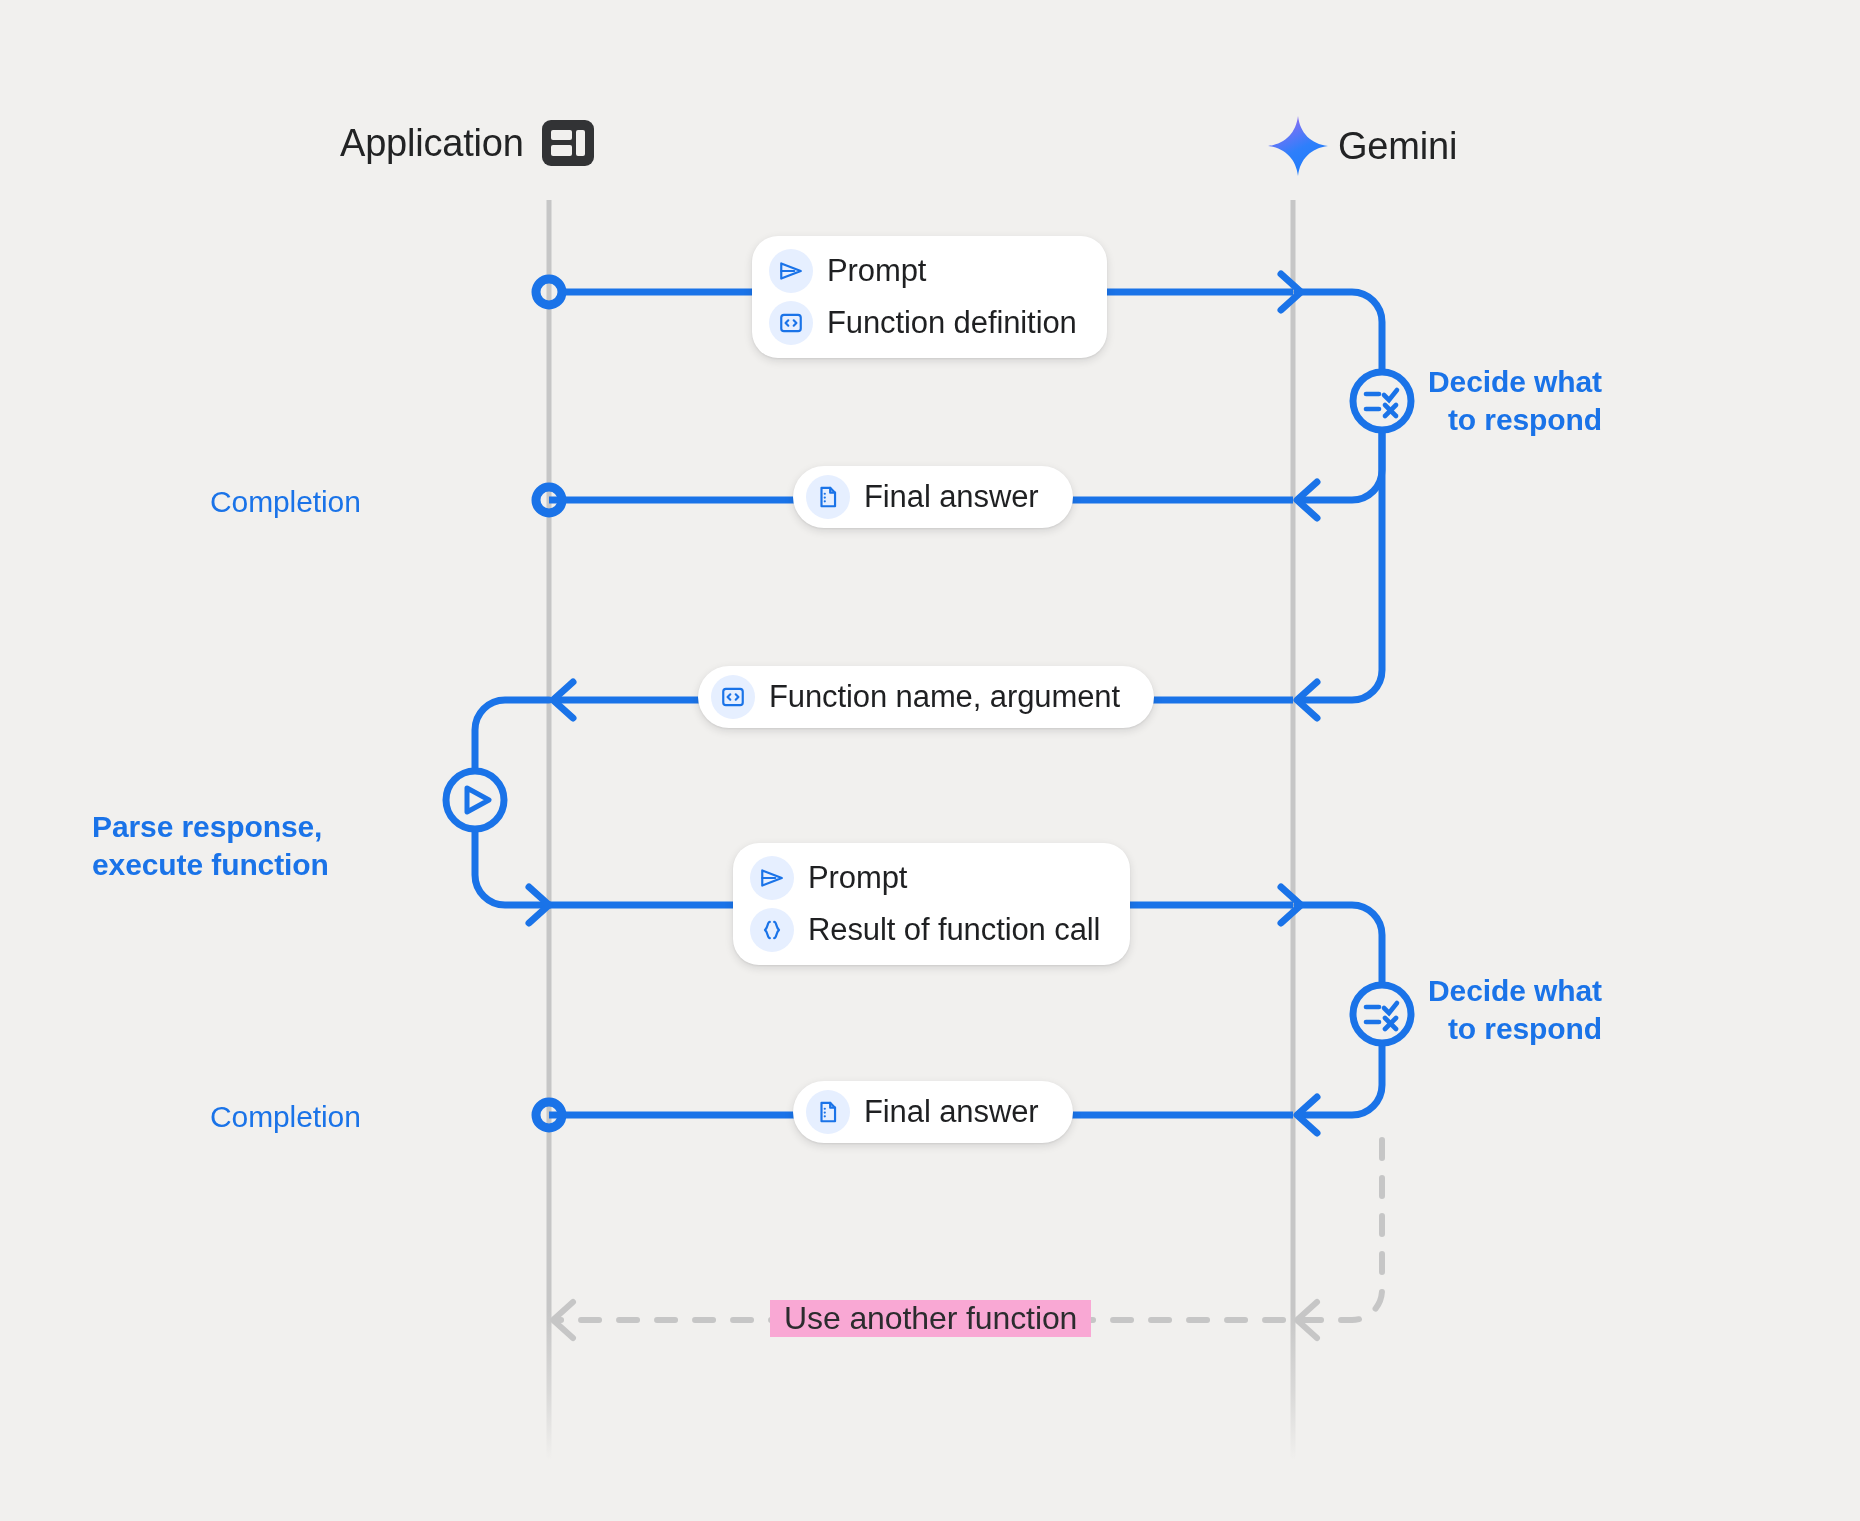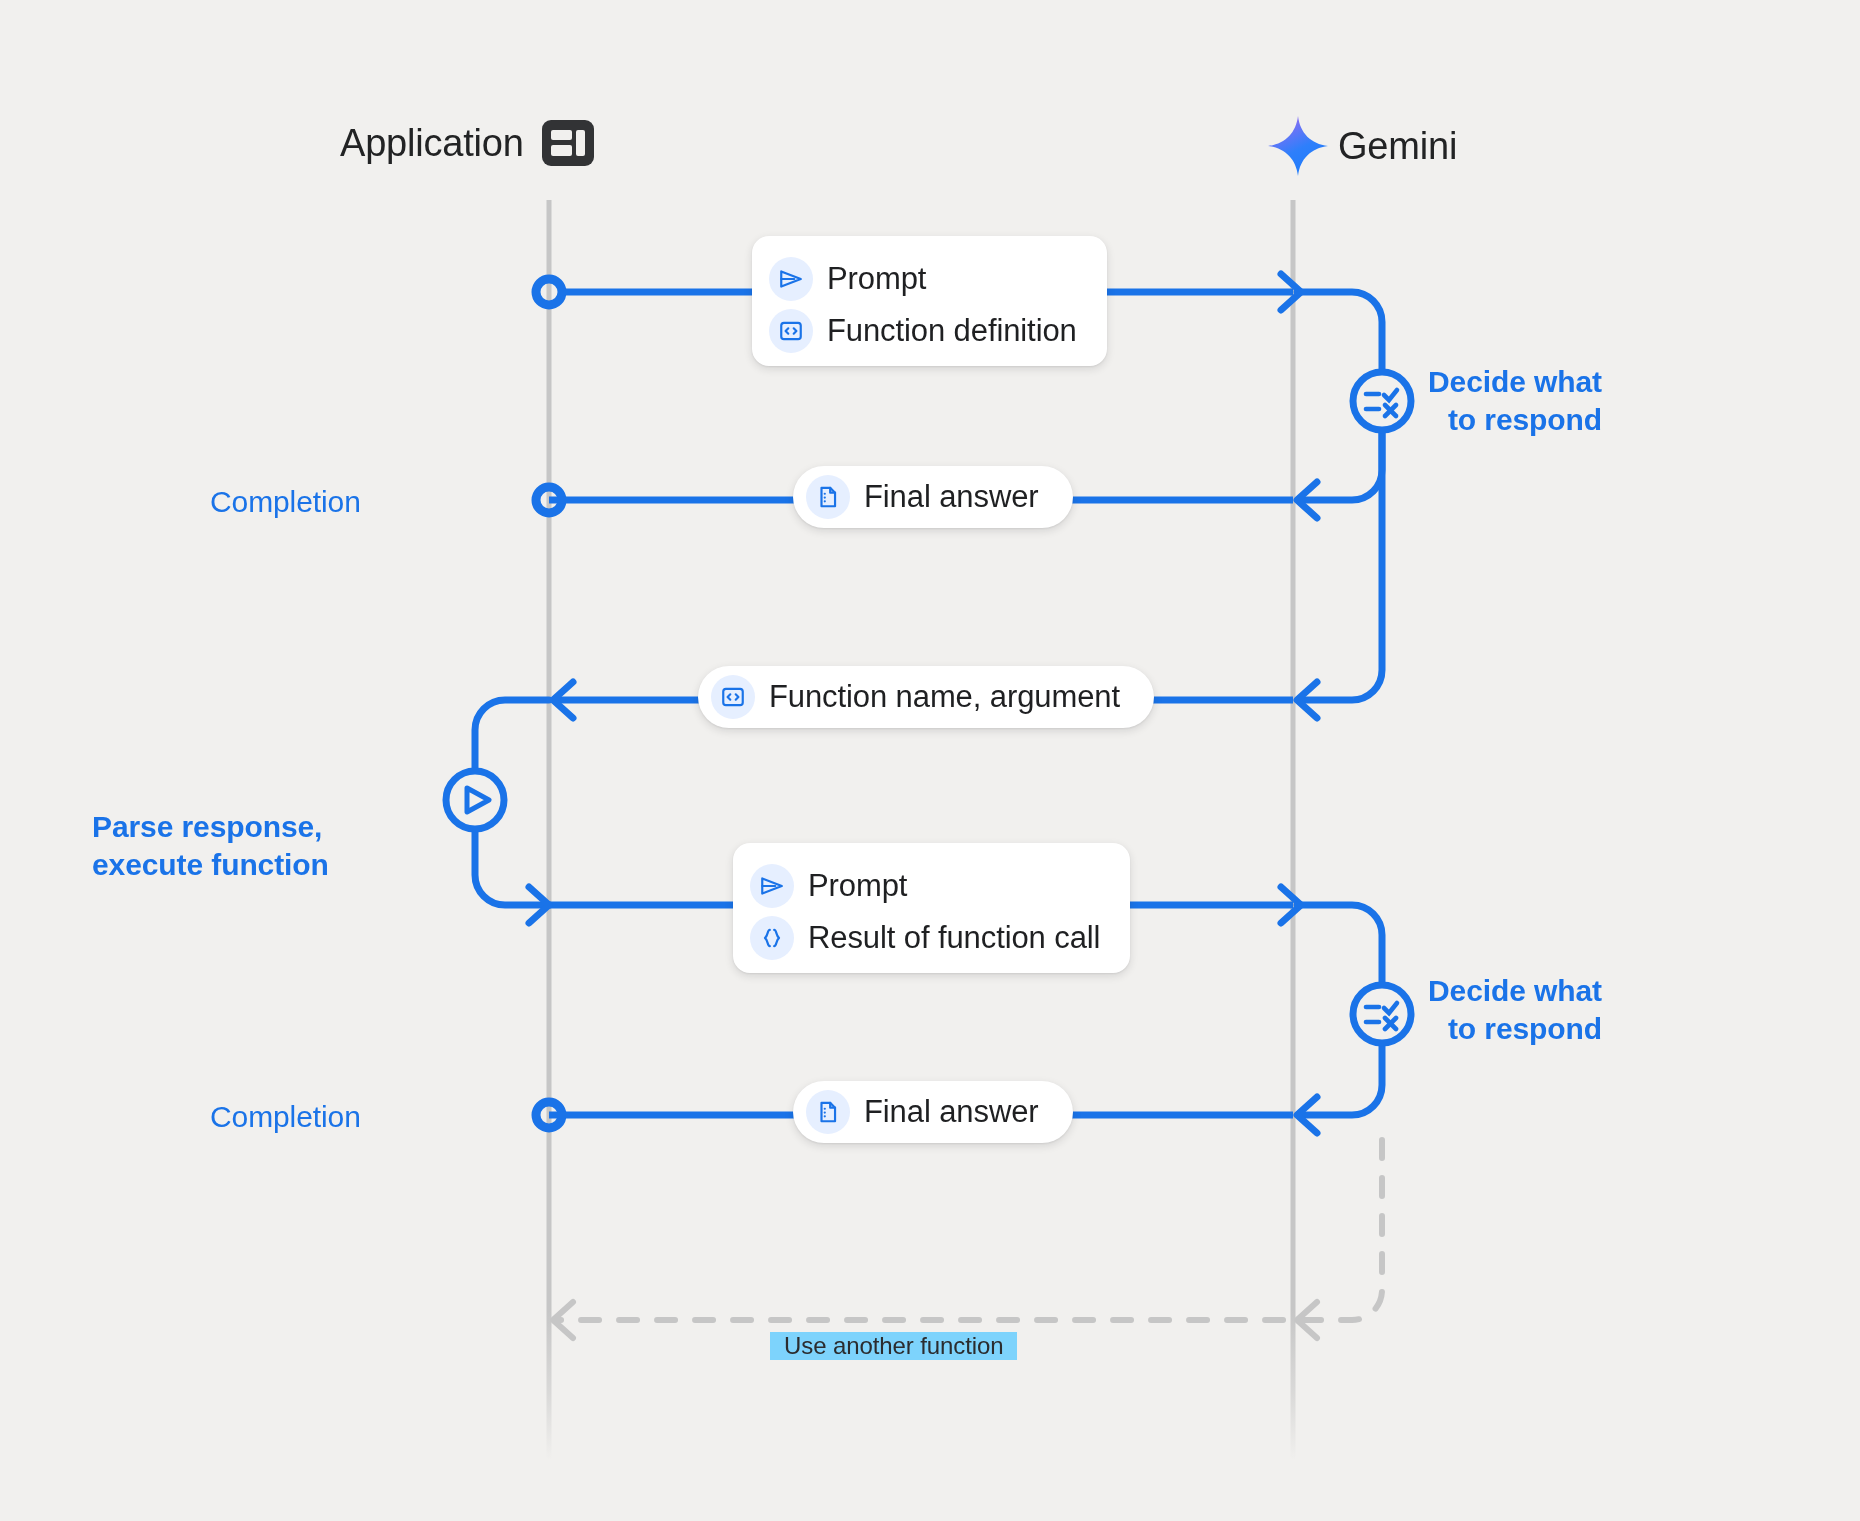--- a/index.html
+++ b/index.html
@@ -55,23 +55,23 @@
   .app-glyph i.b1 { left: 9px;  top: 10px; width: 21px; height: 10px; border-radius: 2px;}
   .app-glyph i.b2 { left: 9px;  top: 25px; width: 21px; height: 11px; border-radius: 2px;}
   .app-glyph i.b3 { left: 34px; top: 10px; width: 9px;  height: 26px; border-radius: 2px;}
 
   .spark-wrap { width: 52px; height: 52px; flex: none; }
 
   
   .card {
     position: absolute;
     background: #ffffff;
-    border-radius: 17px;
+    border-radius: 26px;
     box-shadow: 0 3px 9px rgba(30,30,35,0.13), 0 1px 2px rgba(30,30,35,0.07);
-    padding: 21px 30px 13px 17px;
+    padding: 13px 30px 13px 17px;
     display: flex;
     flex-direction: column;
     gap: 8px;
     box-sizing: border-box;
   }
   .card.single { border-radius: 34px; padding: 9px 34px 9px 13px; }
   .card-row {
     display: flex;
     align-items: center;
     gap: 14px;
@@ -101,27 +101,26 @@
     line-height: 1.27;
     white-space: pre-line;
     letter-spacing: -0.1px;
   }
   .side-label.right { text-align: right; }
   .side-label.left  { text-align: left; }
   .side-label.bold  { font-weight: 700; }
 
   .loop-label {
     position: absolute;
-    font-size: 24px;
+    font-size: 32px;
     color: #2b2c2e;
-    background: #7dd3fc;
+    background: #f9a8d4;
     padding: 0 14px;
     white-space: nowrap;
     letter-spacing: -0.1px;
-    margin-top: 32px;
   }
 </style>
 </head>
 <body>
 
 <div id="stage">
 
   <svg id="diagram-svg" viewBox="0 0 1860 1521">
     <defs>
       <linearGradient id="lifelineFade" x1="0" y1="0" x2="0" y2="1">

